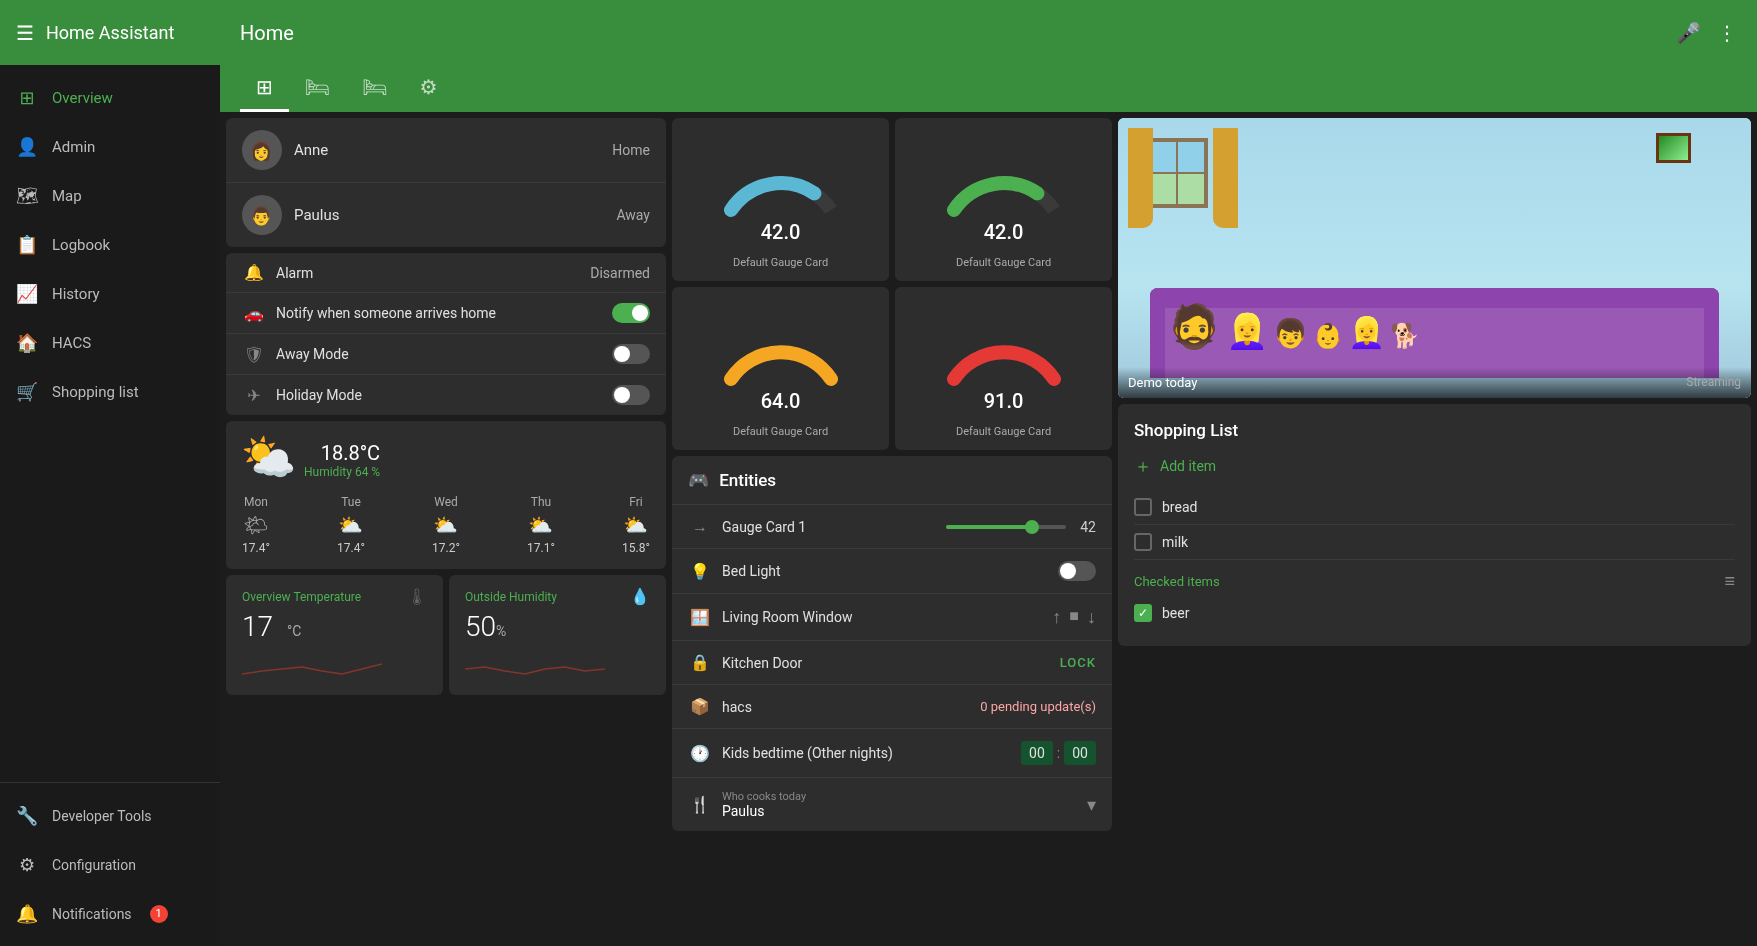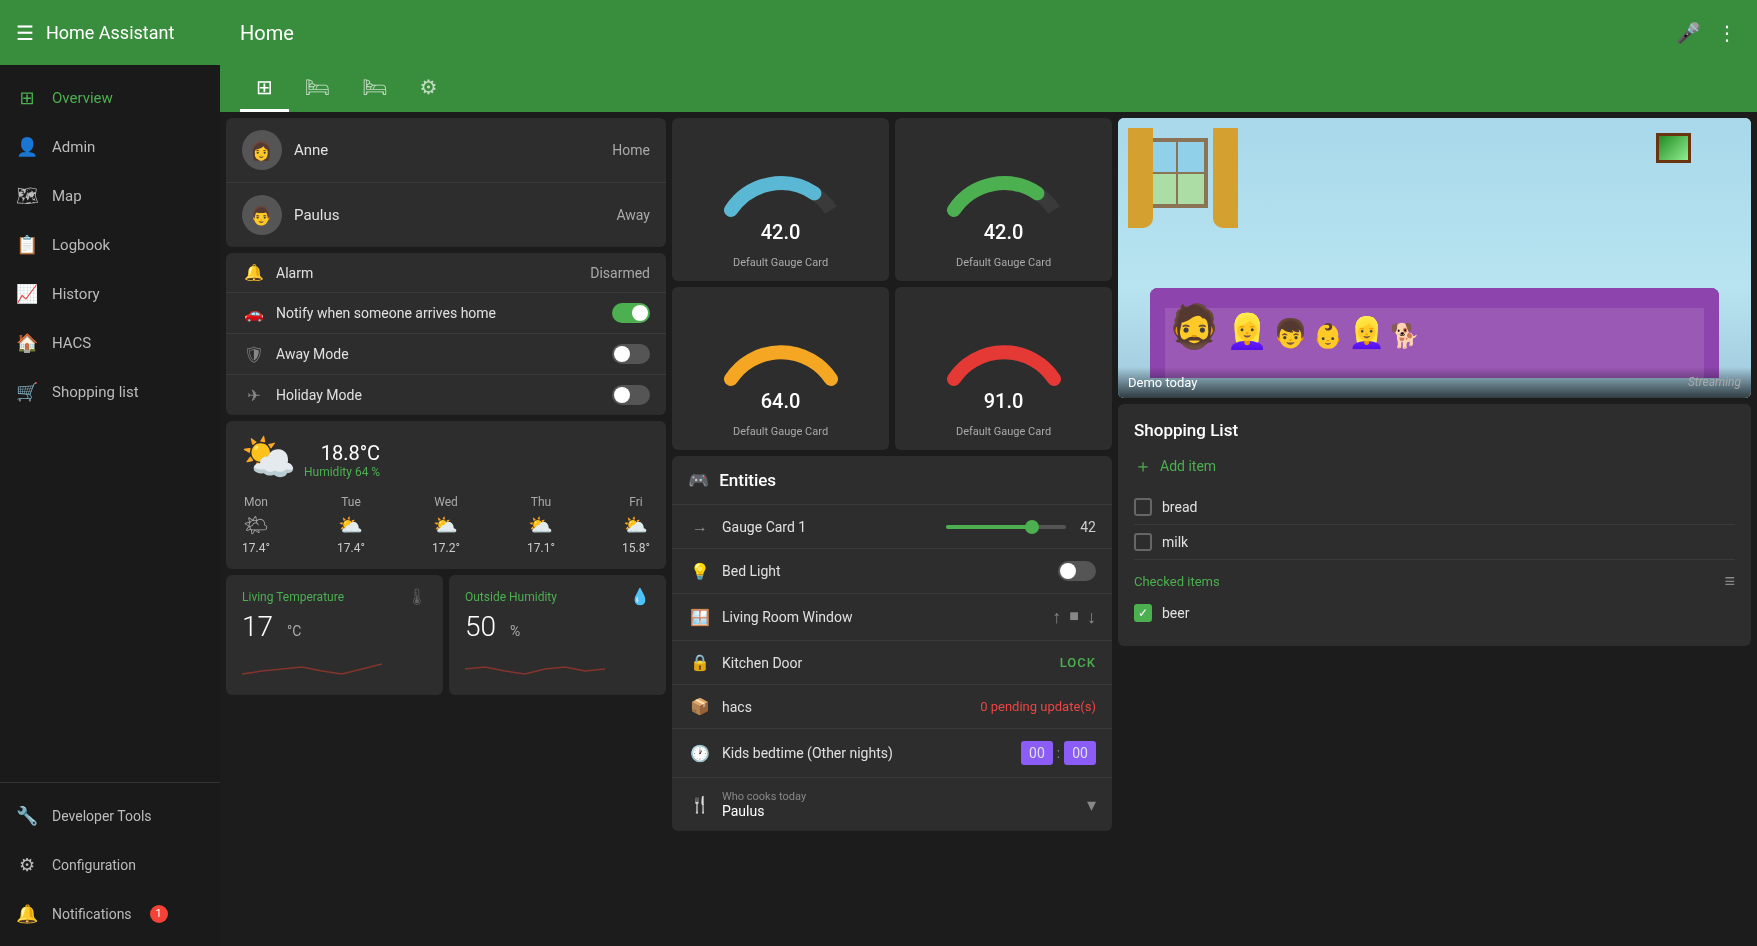--- a/index.html
+++ b/index.html
@@ -251,23 +251,23 @@
       width: 14px;
       height: 14px;
       background: #4caf50;
       border-radius: 50%;
       position: absolute;
       top: -5px;
     }
     .entity-value { color: #ccc; font-size: 14px; min-width: 20px; text-align: right; }
     .cover-controls { display: flex; gap: 8px; color: #888; }
     .lock-btn { color: #4caf50; font-size: 13px; font-weight: 500; letter-spacing: 1px; cursor: pointer; }
-    .pending-text { color: #ef4444; font-size: 13px; }
+    .pending-text { color: #fca5a5; font-size: 13px; }
     .time-input { display: flex; align-items: center; gap: 4px; font-size: 14px; }
-    .time-part { background: #8b5cf6; padding: 4px 8px; border-radius: 3px; font-size: 14px; min-width: 28px; text-align: center; }
+    .time-part { background: #14532d; padding: 4px 8px; border-radius: 3px; font-size: 14px; min-width: 28px; text-align: center; }
     .select-value { font-size: 14px; color: #fff; }
     .select-arrow { color: #888; margin-left: auto; }
     .entity-sublabel { font-size: 11px; color: #888; }
 
     
     .shopping-card { padding: 16px; }
     .shopping-title { font-size: 17px; font-weight: 500; color: #fff; margin-bottom: 14px; }
     .add-item-row { display: flex; align-items: center; gap: 8px; color: #4caf50; margin-bottom: 12px; cursor: pointer; }
     .add-icon { font-size: 18px; }
     .add-label { font-size: 14px; }
@@ -296,21 +296,21 @@
       position: absolute;
       bottom: 0;
       left: 0;
       right: 0;
       display: flex;
       justify-content: space-between;
       padding: 8px 10px;
       background: linear-gradient(transparent, rgba(0,0,0,0.7));
     }
     .camera-label { color: #fff; font-size: 13px; }
-    .camera-streaming { color: #aaa; font-size: 12px; font-style: italic; }
+    .camera-streaming { color: #aaa; font-size: 12px; }
 
     
     .gauge-bg { fill: none; stroke: #3a3a3a; stroke-width: 14; }
     .gauge-arc { fill: none; stroke-width: 14; stroke-linecap: round; }
   </style>
 </head>
 <body>
 
 <div id="sidebar">
   <div id="sidebar-header">
@@ -457,37 +457,37 @@
             <div>Fri</div>
             <div class="forecast-icon">⛅</div>
             <div class="forecast-temp">15.8°</div>
           </div>
         </div>
       </div>
 
       <div class="sensor-row">
         <div class="card sensor-card">
           <div class="sensor-label">
-            <span class="sensor-label-text">Living Temperature</span>
+            <span class="sensor-label-text">Overview Temperature</span>
             <span class="sensor-icon">🌡</span>
           </div>
           <div style="display:flex;align-items:baseline;gap:14px">
             <span class="sensor-value">17</span>
             <span style="color:#aaa;font-size:14px"> °C</span>
           </div>
           <svg class="sensor-sparkline" viewBox="0 0 140 30">
             <polyline points="0,25 20,22 40,20 60,18 80,22 100,25 120,20 140,15" fill="none" stroke="#c0392b" stroke-width="1.5" opacity="0.6"></polyline>
           </svg>
         </div>
         <div class="card sensor-card">
           <div class="sensor-label">
             <span class="sensor-label-text">Outside Humidity</span>
             <span class="sensor-icon">💧</span>
           </div>
-          <div style="display:flex;align-items:baseline;gap:14px">
+          <div style="display:flex;align-items:baseline;gap:0">
             <span class="sensor-value">50</span>
             <span style="color:#aaa;font-size:14px"> %</span>
           </div>
           <svg class="sensor-sparkline" viewBox="0 0 140 30">
             <polyline points="0,20 20,18 40,22 60,25 80,20 100,18 120,22 140,20" fill="none" stroke="#c0392b" stroke-width="1.5" opacity="0.6"></polyline>
           </svg>
         </div>
       </div>
 
     </div>

